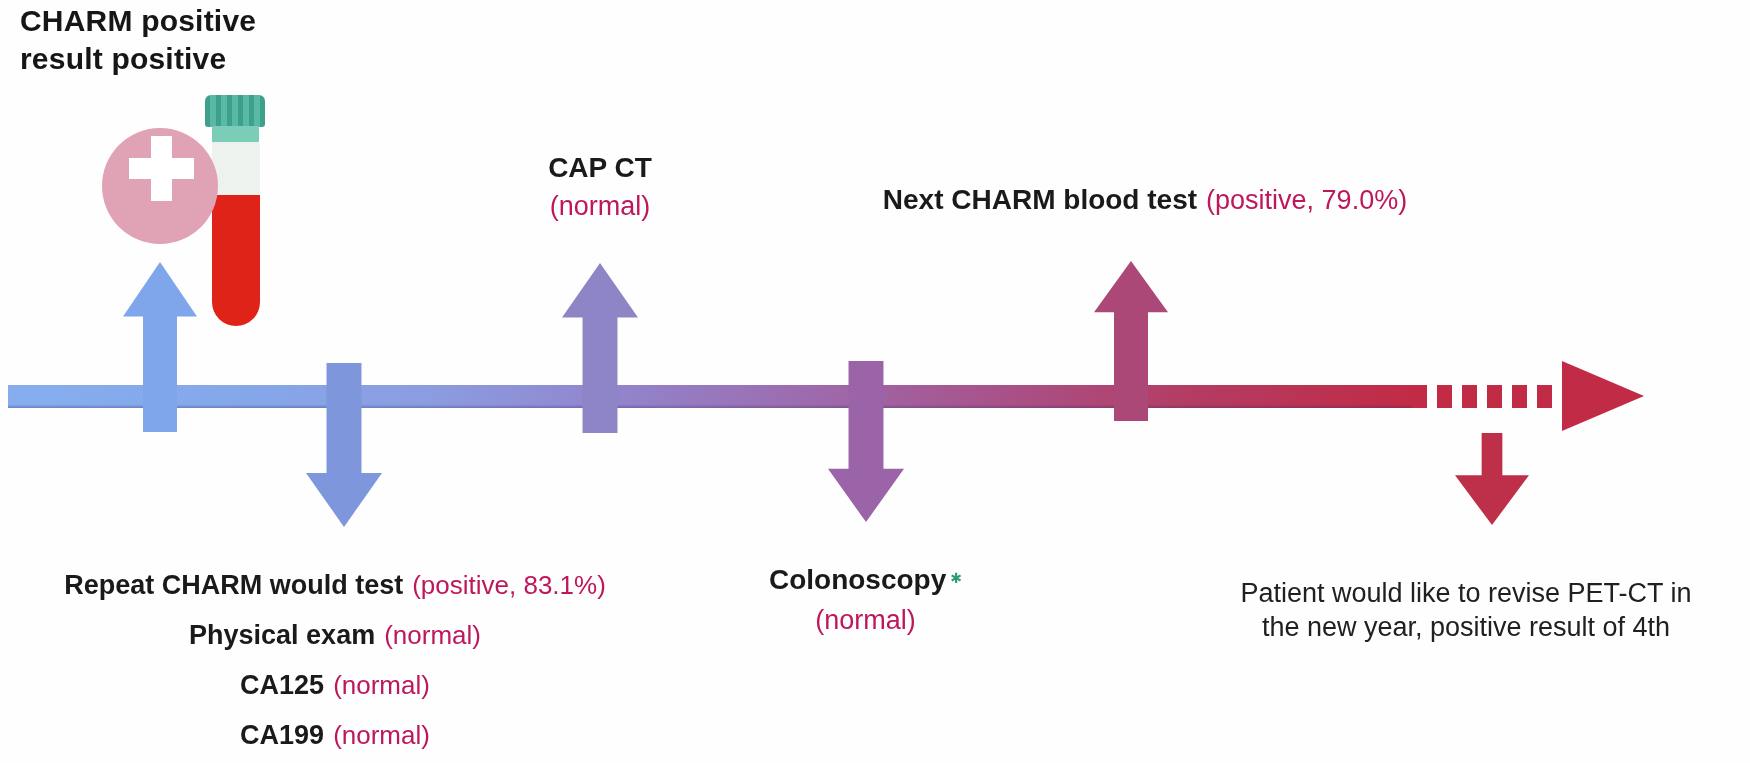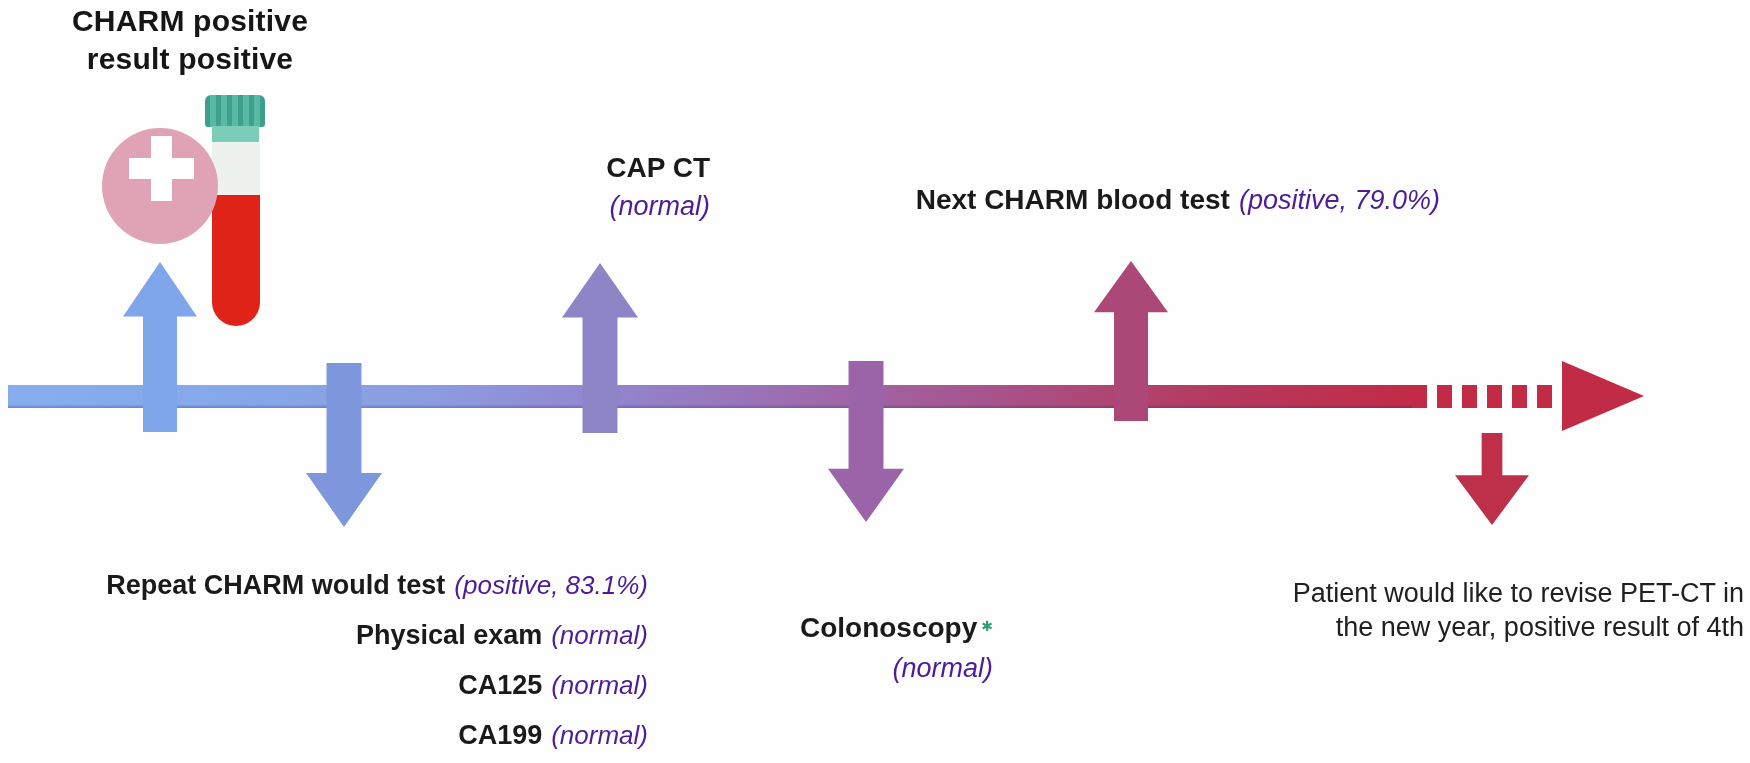--- a/index.html
+++ b/index.html
@@ -7,30 +7,30 @@
     position:relative;
     width:1750px;height:763px;
     background:#fefefe;
     overflow:hidden;
     font-family:"Liberation Sans", sans-serif;
     color:#1b1b1b;
   }
   
   .title{
     position:absolute;left:20px;top:2px;width:340px;
-    text-align:center;font-weight:bold;font-size:30px;line-height:38px;
+    font-weight:bold;font-size:30px;line-height:38px;
     color:#161616;letter-spacing:.2px;
   }
-  .evlabel{position:absolute;text-align:right;}
+  .evlabel{position:absolute;text-align:center;}
   .b{font-weight:bold;font-size:28px;color:#1a1a1a;}
-  .n{font-weight:normal;font-size:27px;color:#4c1d95;font-style:italic;}
+  .n{font-weight:normal;font-size:27px;color:#be185d;}
   .n.gap{margin-left:9px;}
   .capct{left:490px;top:150px;width:220px;line-height:35px;}
   .nextcharm{left:850px;top:184px;width:590px;line-height:32px;white-space:nowrap;}
-  .colono{left:738px;top:560px;width:255px;line-height:36px;margin-top:48px;}
+  .colono{left:738px;top:560px;width:255px;line-height:36px;}
   .colono .marker{font-size:14px;color:#2e9b7a;vertical-align:super;margin-left:4px;}
   .repeat-panel{left:22px;top:560px;width:626px;}
   .repeat-panel .row{height:50px;line-height:50px;white-space:nowrap;}
   .repeat-panel .b{font-size:27px;}
   .repeat-panel .n{font-size:26px;}
   .petnote{left:1188px;top:576px;width:556px;font-size:27px;line-height:34px;color:#202020;}
   
   .tl-bar{
     position:absolute;left:8px;top:385px;width:1404px;height:23px;z-index:1;
     background:linear-gradient(90deg,

